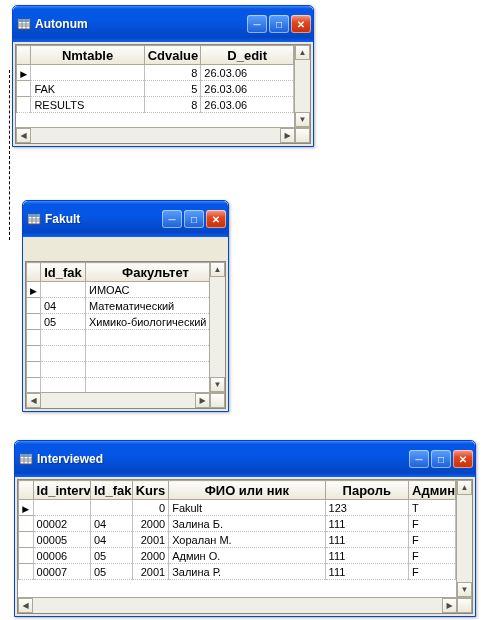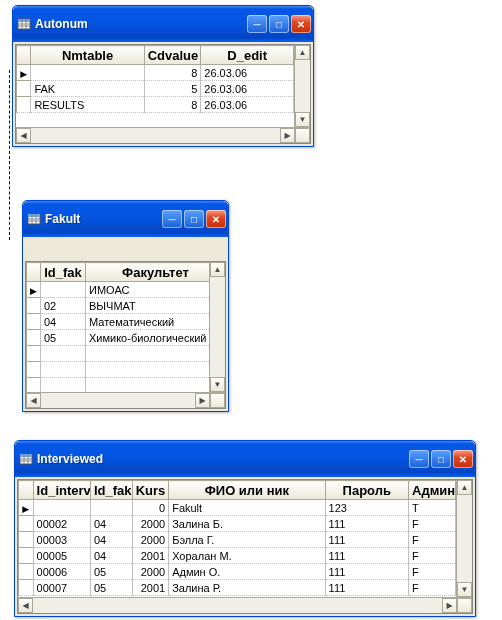--- a/index.html
+++ b/index.html
@@ -251,25 +251,20 @@
               </tr>
             </thead>
             <tbody>
               <tr>
                 <td class="rowhdr"><span class="row-marker">▶</span></td>
                 <td class="sel">01</td>
                 <td>ИМОАС</td>
               </tr>
               <tr>
                 <td class="rowhdr"></td>
-                <td>02</td>
-                <td>ВЫЧМАТ</td>
-              </tr>
-              <tr>
-                <td class="rowhdr"></td>
                 <td>04</td>
                 <td>Математический</td>
               </tr>
               <tr>
                 <td class="rowhdr"></td>
                 <td>05</td>
                 <td>Химико-биологический</td>
               </tr>
               <tr>
                 <td class="rowhdr"></td>
@@ -370,29 +365,20 @@
                 <td class="rowhdr"></td>
                 <td>00002</td>
                 <td>04</td>
                 <td class="num">2000</td>
                 <td>Залина Б.</td>
                 <td>111</td>
                 <td>F</td>
               </tr>
               <tr>
                 <td class="rowhdr"></td>
-                <td>00003</td>
-                <td>04</td>
-                <td class="num">2000</td>
-                <td>Бэлла Г.</td>
-                <td>111</td>
-                <td>F</td>
-              </tr>
-              <tr>
-                <td class="rowhdr"></td>
                 <td>00005</td>
                 <td>04</td>
                 <td class="num">2001</td>
                 <td>Хоралан М.</td>
                 <td>111</td>
                 <td>F</td>
               </tr>
               <tr>
                 <td class="rowhdr"></td>
                 <td>00006</td>

